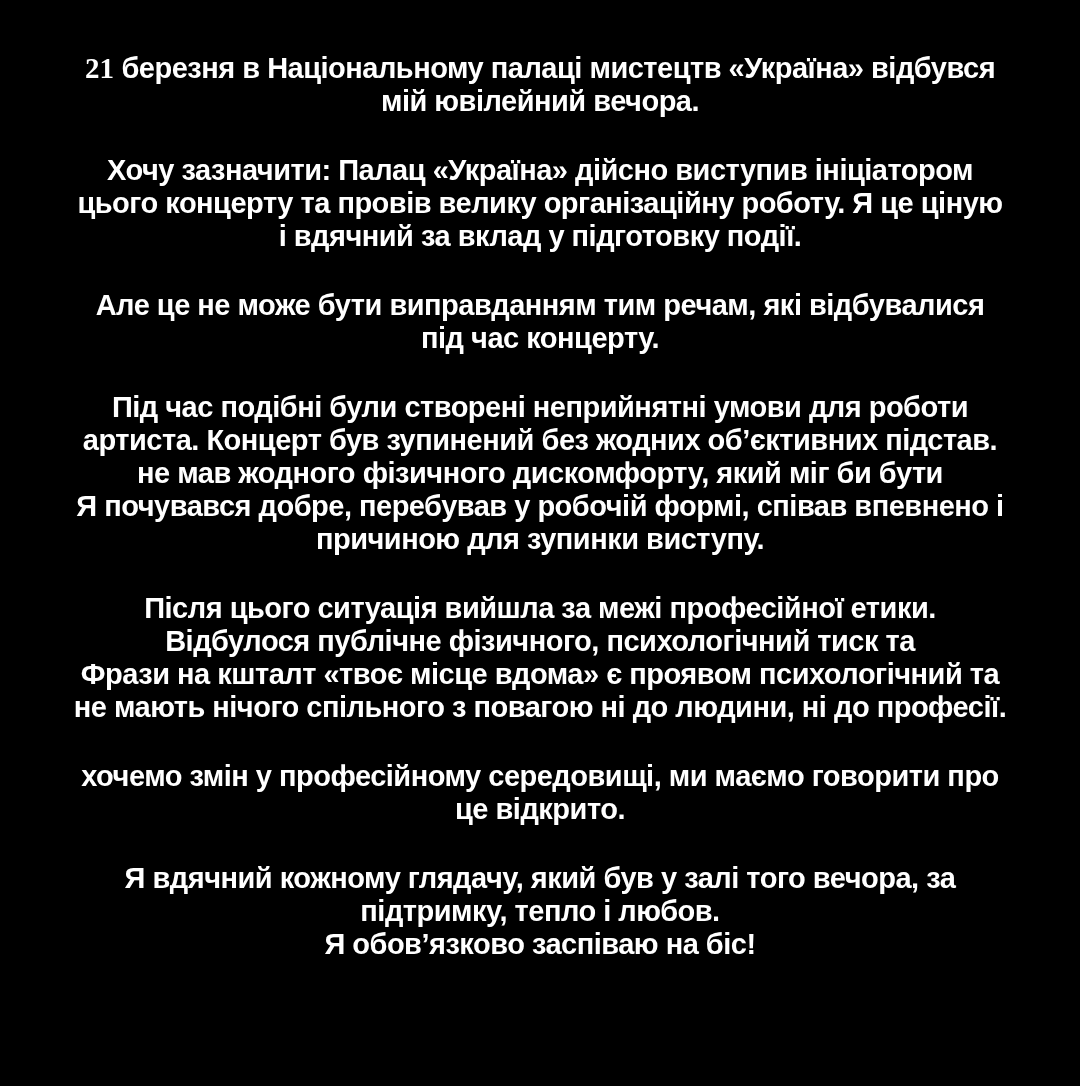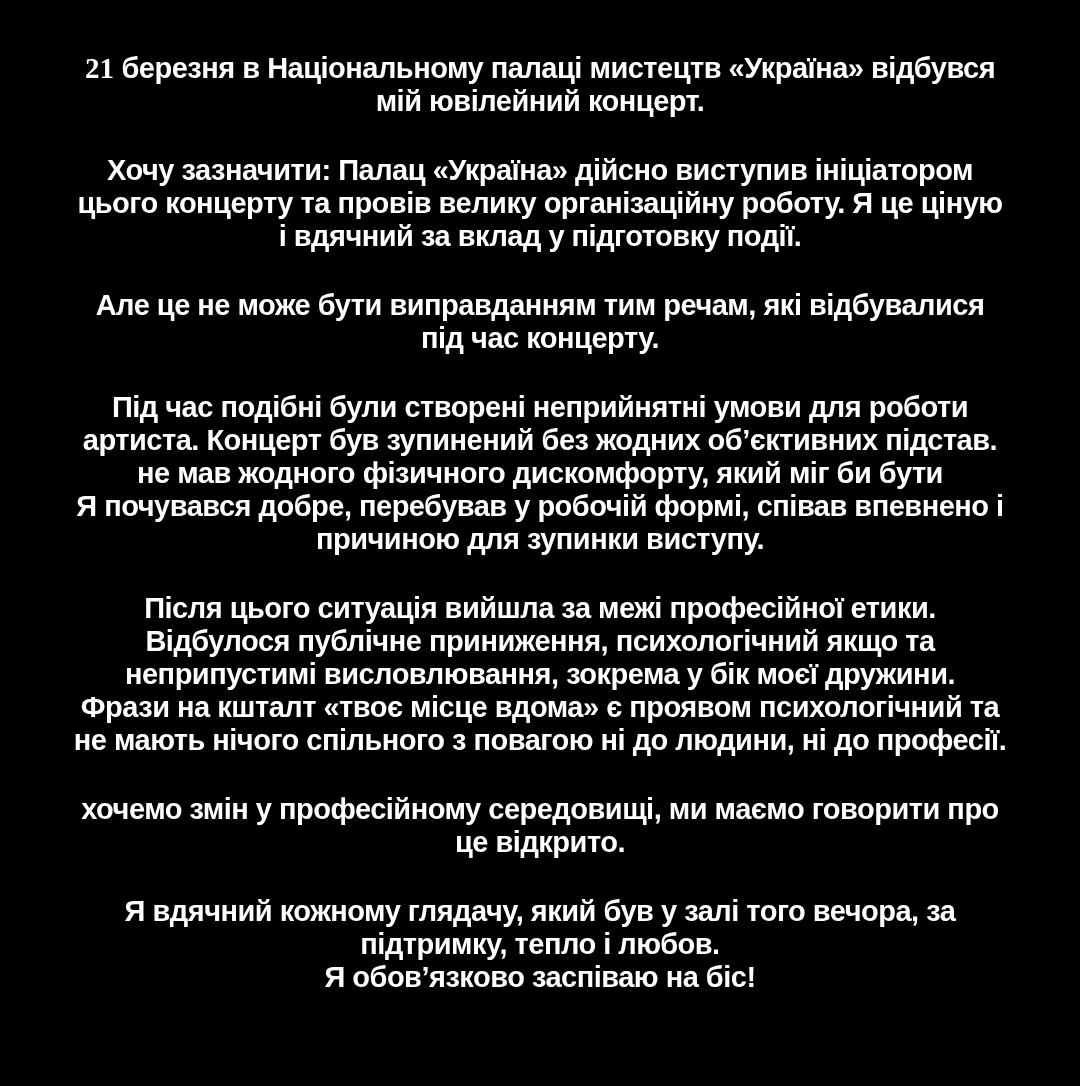--- a/index.html
+++ b/index.html
@@ -39,21 +39,21 @@
   }
 </style>
 </head>
 <body>
 
 <div class="canvas">
   <div class="statement">
 
     <p class="para">
       <span class="line"><span class="serif-num">21</span><span> березня в Національному палаці мистецтв «Україна» відбувся</span></span>
-      <span class="line">мій ювілейний концерт.</span>
+      <span class="line">мій ювілейний вечора.</span>
     </p>
 
     <p class="para">
       <span class="line">Хочу зазначити: Палац «Україна» дійсно виступив ініціатором</span>
       <span class="line">цього концерту та провів велику організаційну роботу. Я це ціную</span>
       <span class="line">і вдячний за вклад у підготовку події.</span>
     </p>
 
     <p class="para">
       <span class="line">Але це не може бути виправданням тим речам, які відбувалися</span>
@@ -63,22 +63,21 @@
     <p class="para">
       <span class="line">Під час подібні були створені неприйнятні умови для роботи</span>
       <span class="line">артиста. Концерт був зупинений без жодних об’єктивних підстав.</span>
       <span class="line">не мав жодного фізичного дискомфорту, який міг би бути</span>
       <span class="line">Я почувався добре, перебував у робочій формі, співав впевнено і</span>
       <span class="line">причиною для зупинки виступу.</span>
     </p>
 
     <p class="para">
       <span class="line">Після цього ситуація вийшла за межі професійної етики.</span>
-      <span class="line">Відбулося публічне приниження, психологічний якщо та</span>
-      <span class="line">неприпустимі висловлювання, зокрема у бік моєї дружини.</span>
+      <span class="line">Відбулося публічне фізичного, психологічний тиск та</span>
       <span class="line">Фрази на кшталт «твоє місце вдома» є проявом психологічний та</span>
       <span class="line">не мають нічого спільного з повагою ні до людини, ні до професії.</span>
     </p>
 
     <p class="para">
       <span class="line">хочемо змін у професійному середовищі, ми маємо говорити про</span>
       <span class="line">це відкрито.</span>
     </p>
 
     <p class="para">

